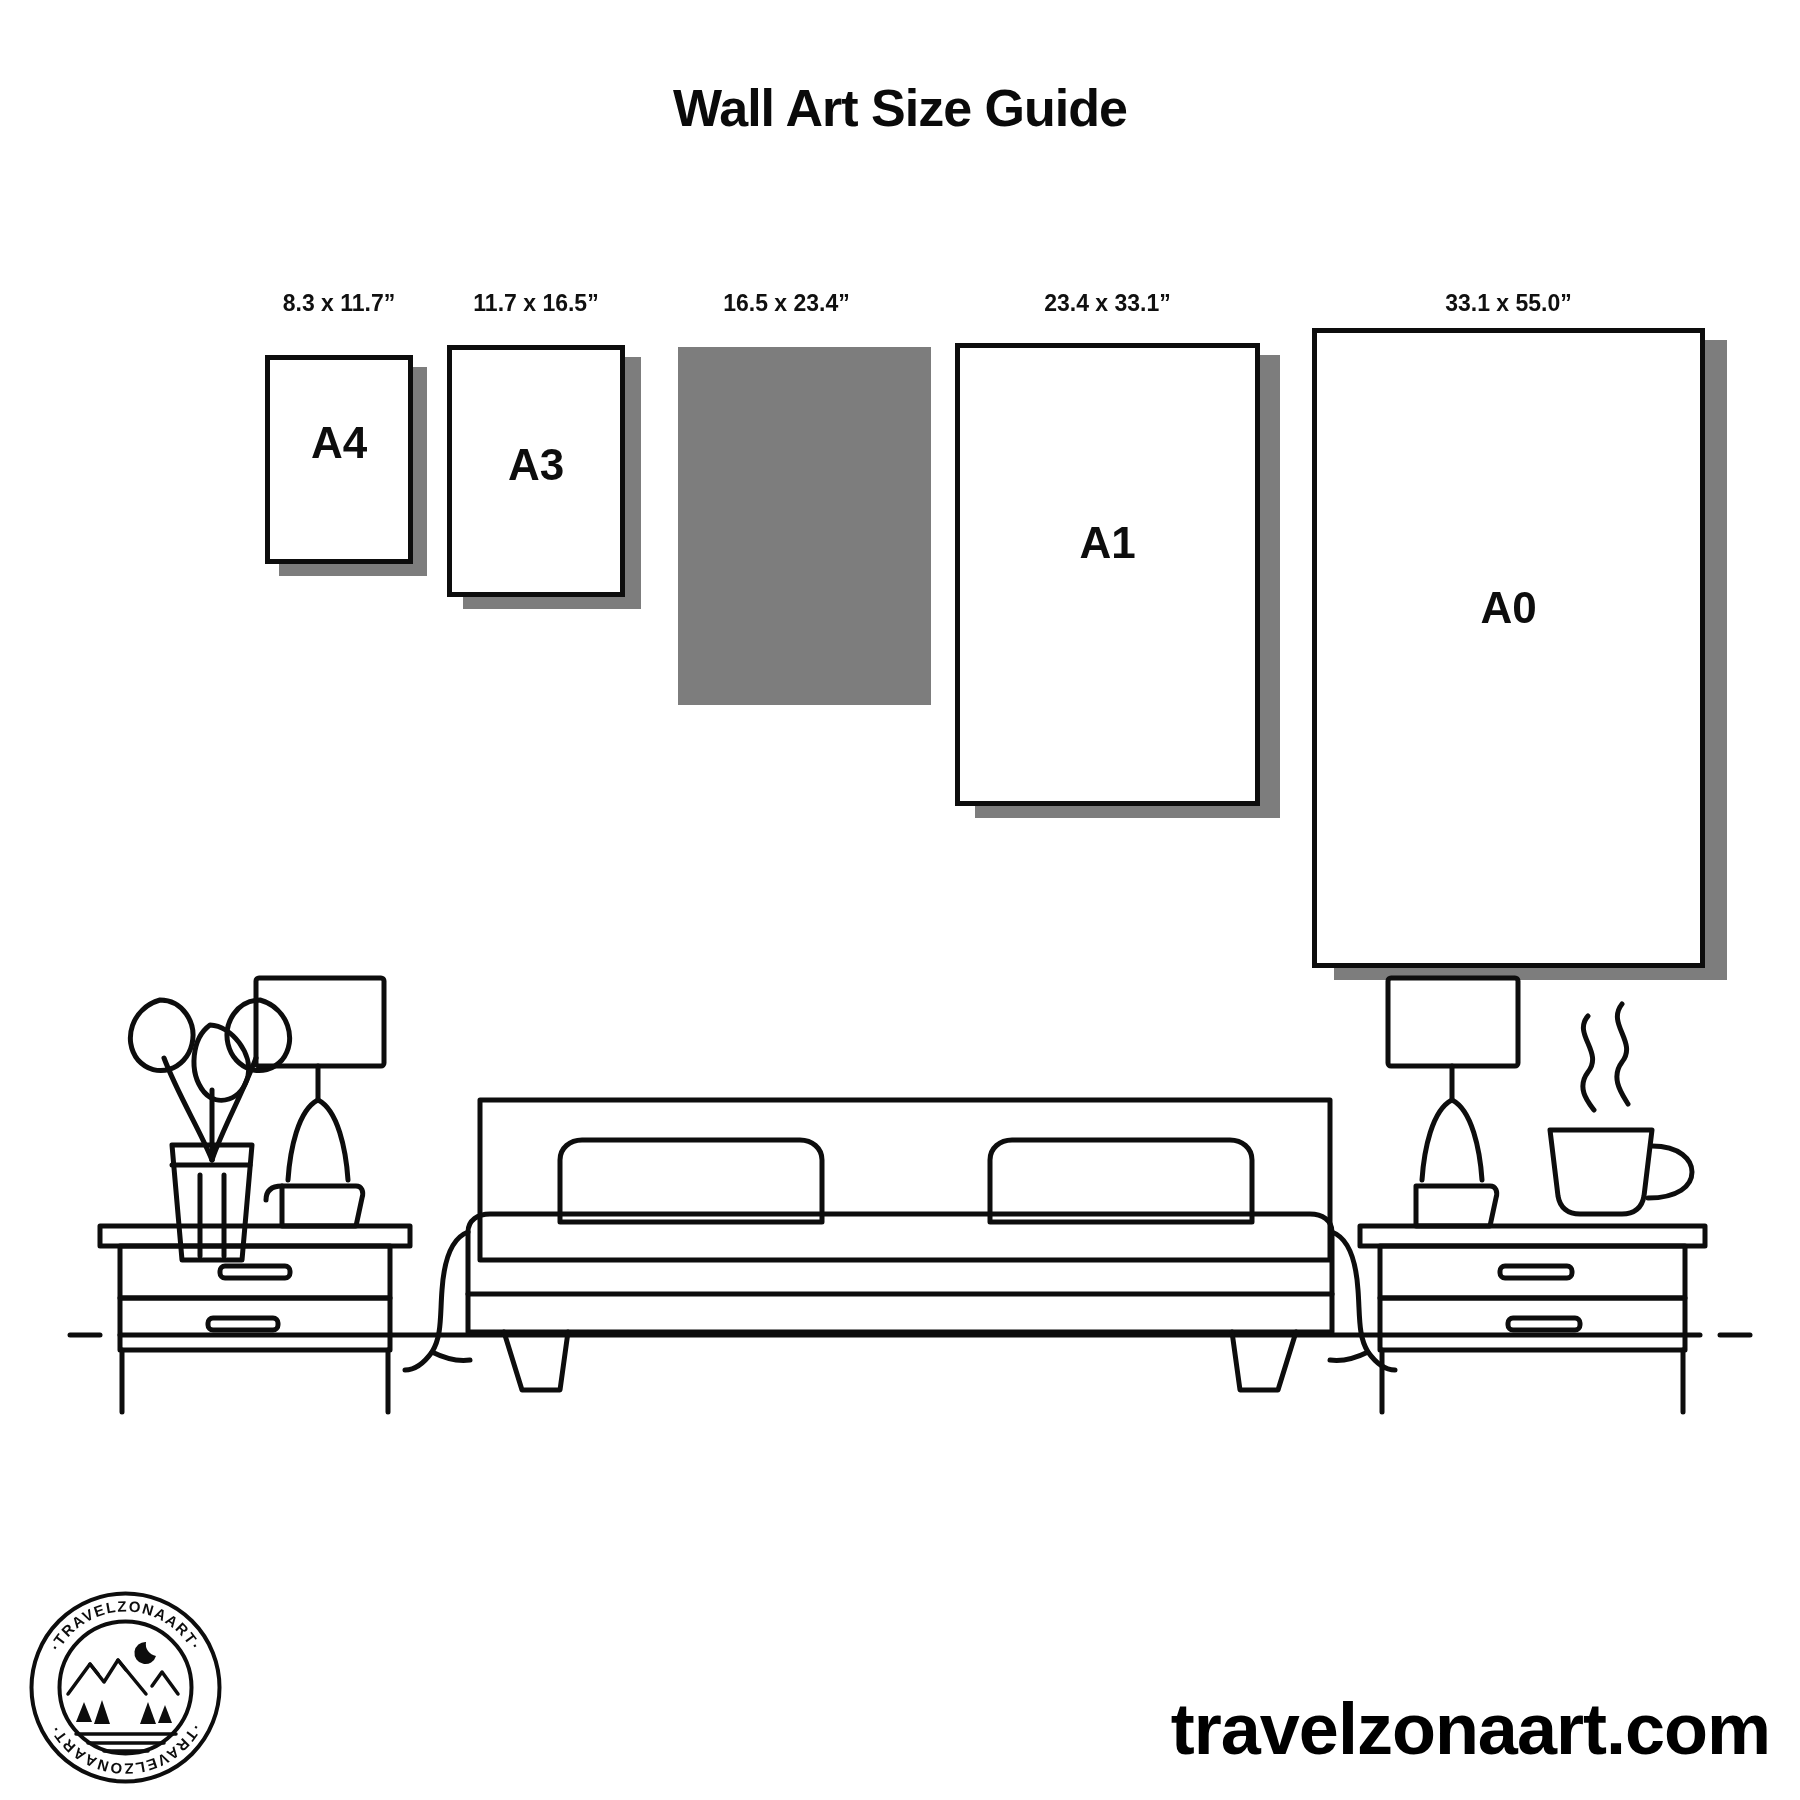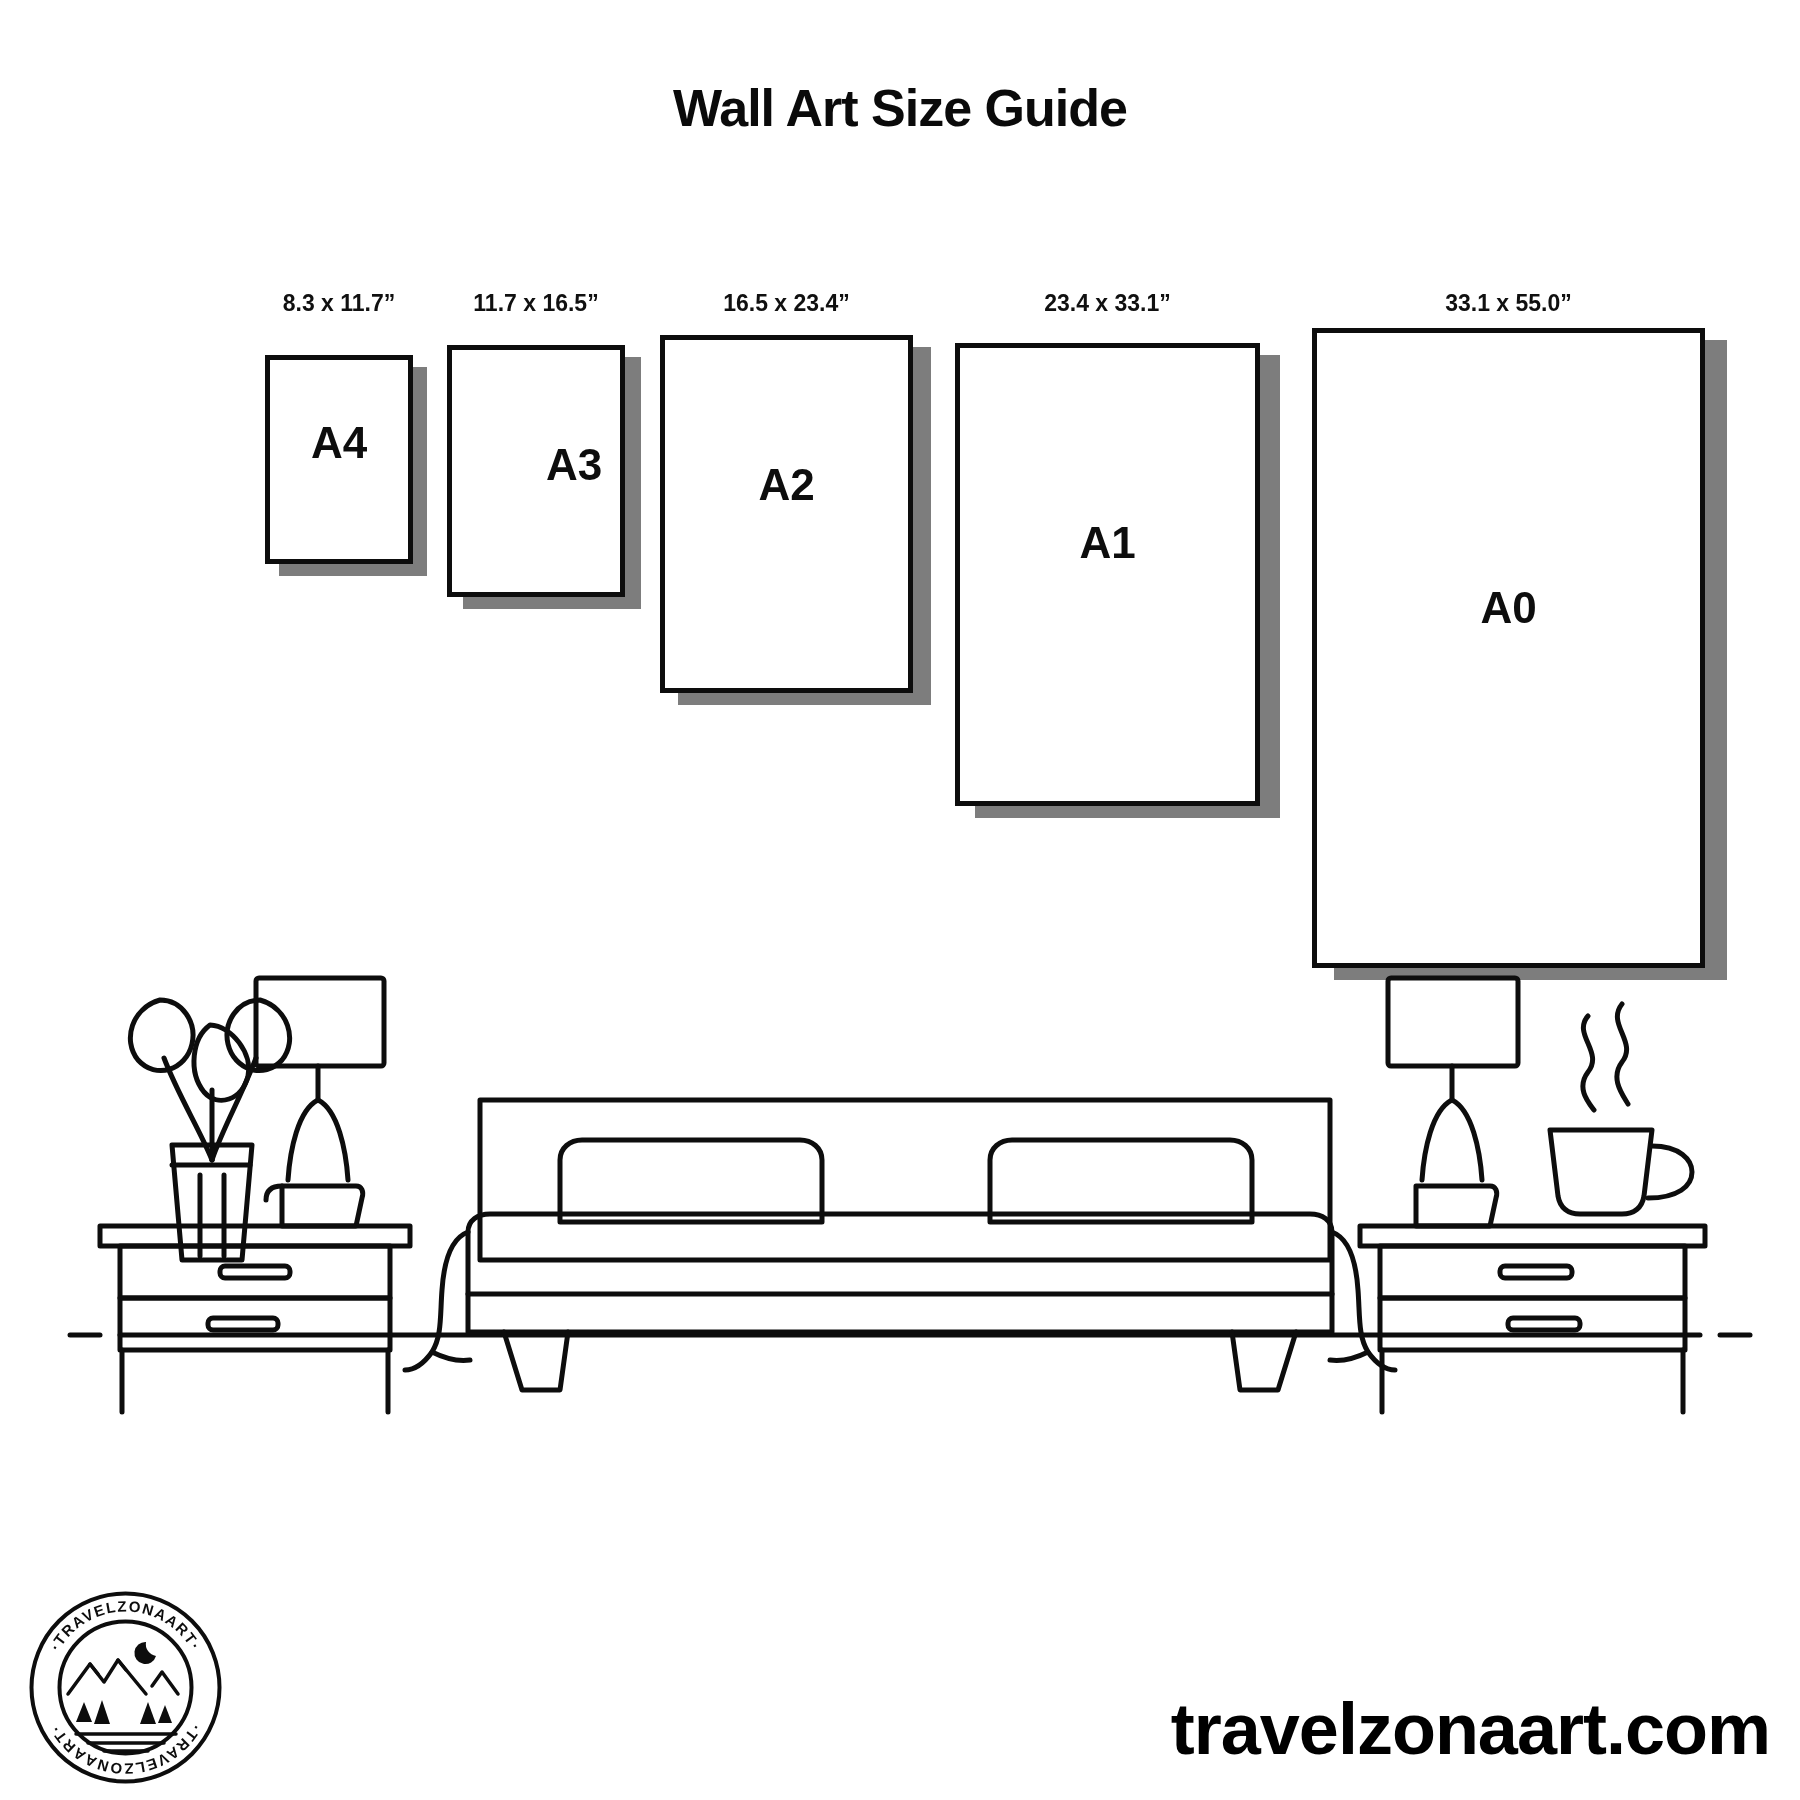--- a/index.html
+++ b/index.html
@@ -111,31 +111,28 @@
     <div class="frame-label" style="top:0px;">8.3 x 11.7”</div>
     <div class="frame-shadow" style="left:14px; top:77px; width:148px; height:209px;"></div>
     <div class="frame-box" style="left:0px; top:65px; width:148px; height:209px;">
       <div class="frame-name" style="top:58px;">A4</div>
     </div>
   </div>
 
   <div class="frame-group" style="left:447px; top:290px; width:178px; height:340px;text-decoration:underline;">
     <div class="frame-label" style="top:0px;">11.7 x 16.5”</div>
     <div class="frame-shadow" style="left:16px; top:67px; width:178px; height:252px;"></div>
-    <div class="frame-box" style="left:0px; top:55px; width:178px; height:252px;padding-left:38px;">
+    <div class="frame-box" style="left:0px; top:55px; width:178px; height:252px;">
       <div class="frame-name" style="top:90px;">A3</div>
     </div>
   </div>
 
   <div class="frame-group" style="left:660px; top:290px; width:253px; height:440px;">
     <div class="frame-label" style="top:0px;">16.5 x 23.4”</div>
     <div class="frame-shadow" style="left:18px; top:57px; width:253px; height:358px;"></div>
-    <div class="frame-box" style="left:0px; top:45px; width:253px; height:358px;">
-      <div class="frame-name" style="top:120px;">A2</div>
-    </div>
   </div>
 
   <div class="frame-group" style="left:955px; top:290px; width:305px; height:540px;">
     <div class="frame-label" style="top:0px;">23.4 x 33.1”</div>
     <div class="frame-shadow" style="left:20px; top:65px; width:305px; height:463px;"></div>
     <div class="frame-box" style="left:0px; top:53px; width:305px; height:463px;">
       <div class="frame-name" style="top:170px;">A1</div>
     </div>
   </div>
 

